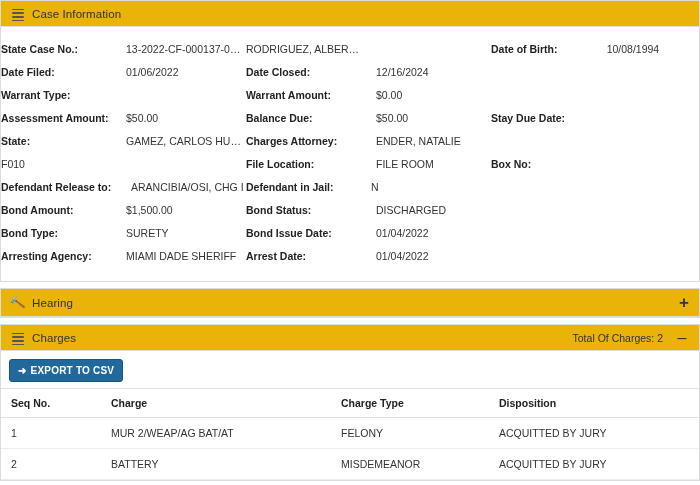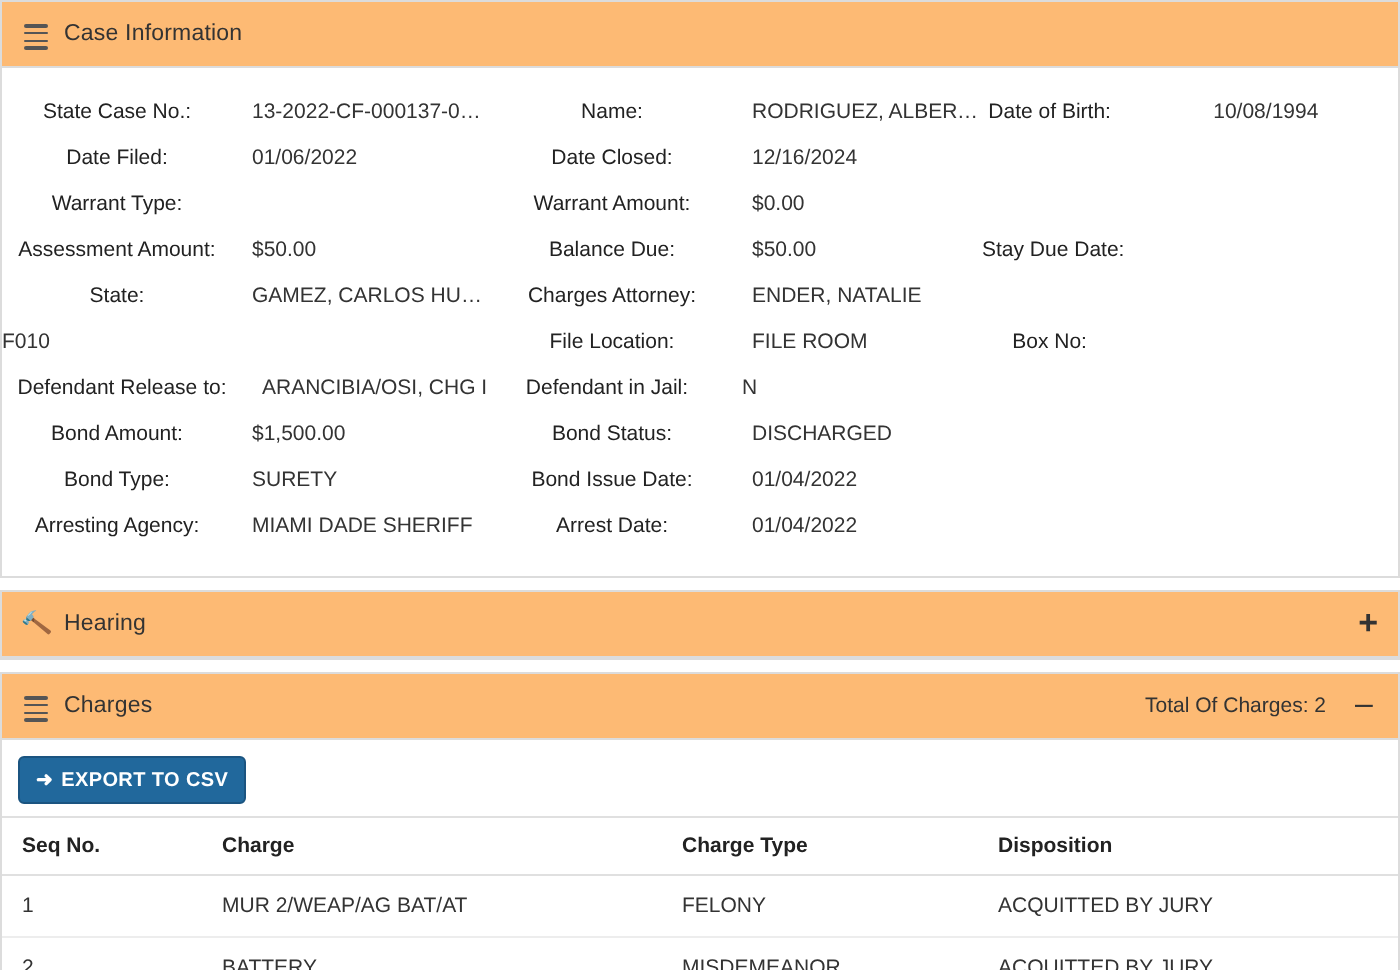--- a/index.html
+++ b/index.html
@@ -18,26 +18,26 @@
     background: #ffffff;
   }
 
   
   .panel {
     border: 1px solid #dcdcdc;
     background: #ffffff;
     margin: 0 0 6px 0;
   }
   .panel-header {
-    background: #fdba74;
+    background: #eab308;
     border-bottom: 1px solid #dcdcdc;
     height: 26px;
     display: flex;
     align-items: center;
-    padding: 16px 10px;
+    padding: 0 10px;
     position: relative;
   }
   .panel-header .ph-icon {
     width: 14px; height: 14px;
     display: inline-flex;
     align-items: center;
     justify-content: center;
     margin-right: 7px;
     color: #444;
     flex: 0 0 auto;
@@ -92,22 +92,22 @@
   .row {
     display: flex;
     align-items: flex-start;
     padding: 5.5px 0;
   }
   .cell {
     display: flex;
     align-items: baseline;
   }
   .lbl {
-    text-align: center;
-    font-weight: normal;
+    text-align: left;
+    font-weight: bold;
     color: #222;
     font-size: 10.5px;
     padding-right: 10px;
     white-space: nowrap;
   }
   .val {
     color: #333;
     font-size: 10.5px;
     white-space: nowrap;
     overflow: hidden;
@@ -200,21 +200,20 @@
       <span class="panel-title">Case Information</span>
     </div>
     <div class="case-body">
 
       <div class="row">
         <div class="cell c1">
           <span class="lbl">State Case No.:</span>
           <span class="val">13-2022-CF-000137-0001-XX</span>
         </div>
         <div class="cell c2">
-          <span class="lbl">Name:</span>
           <span class="val">RODRIGUEZ, ALBERTO BLAS</span>
         </div>
         <div class="cell c3">
           <span class="lbl">Date of Birth:</span>
           <span class="val">10/08/1994</span>
         </div>
       </div>
 
       <div class="row">
         <div class="cell c1">

